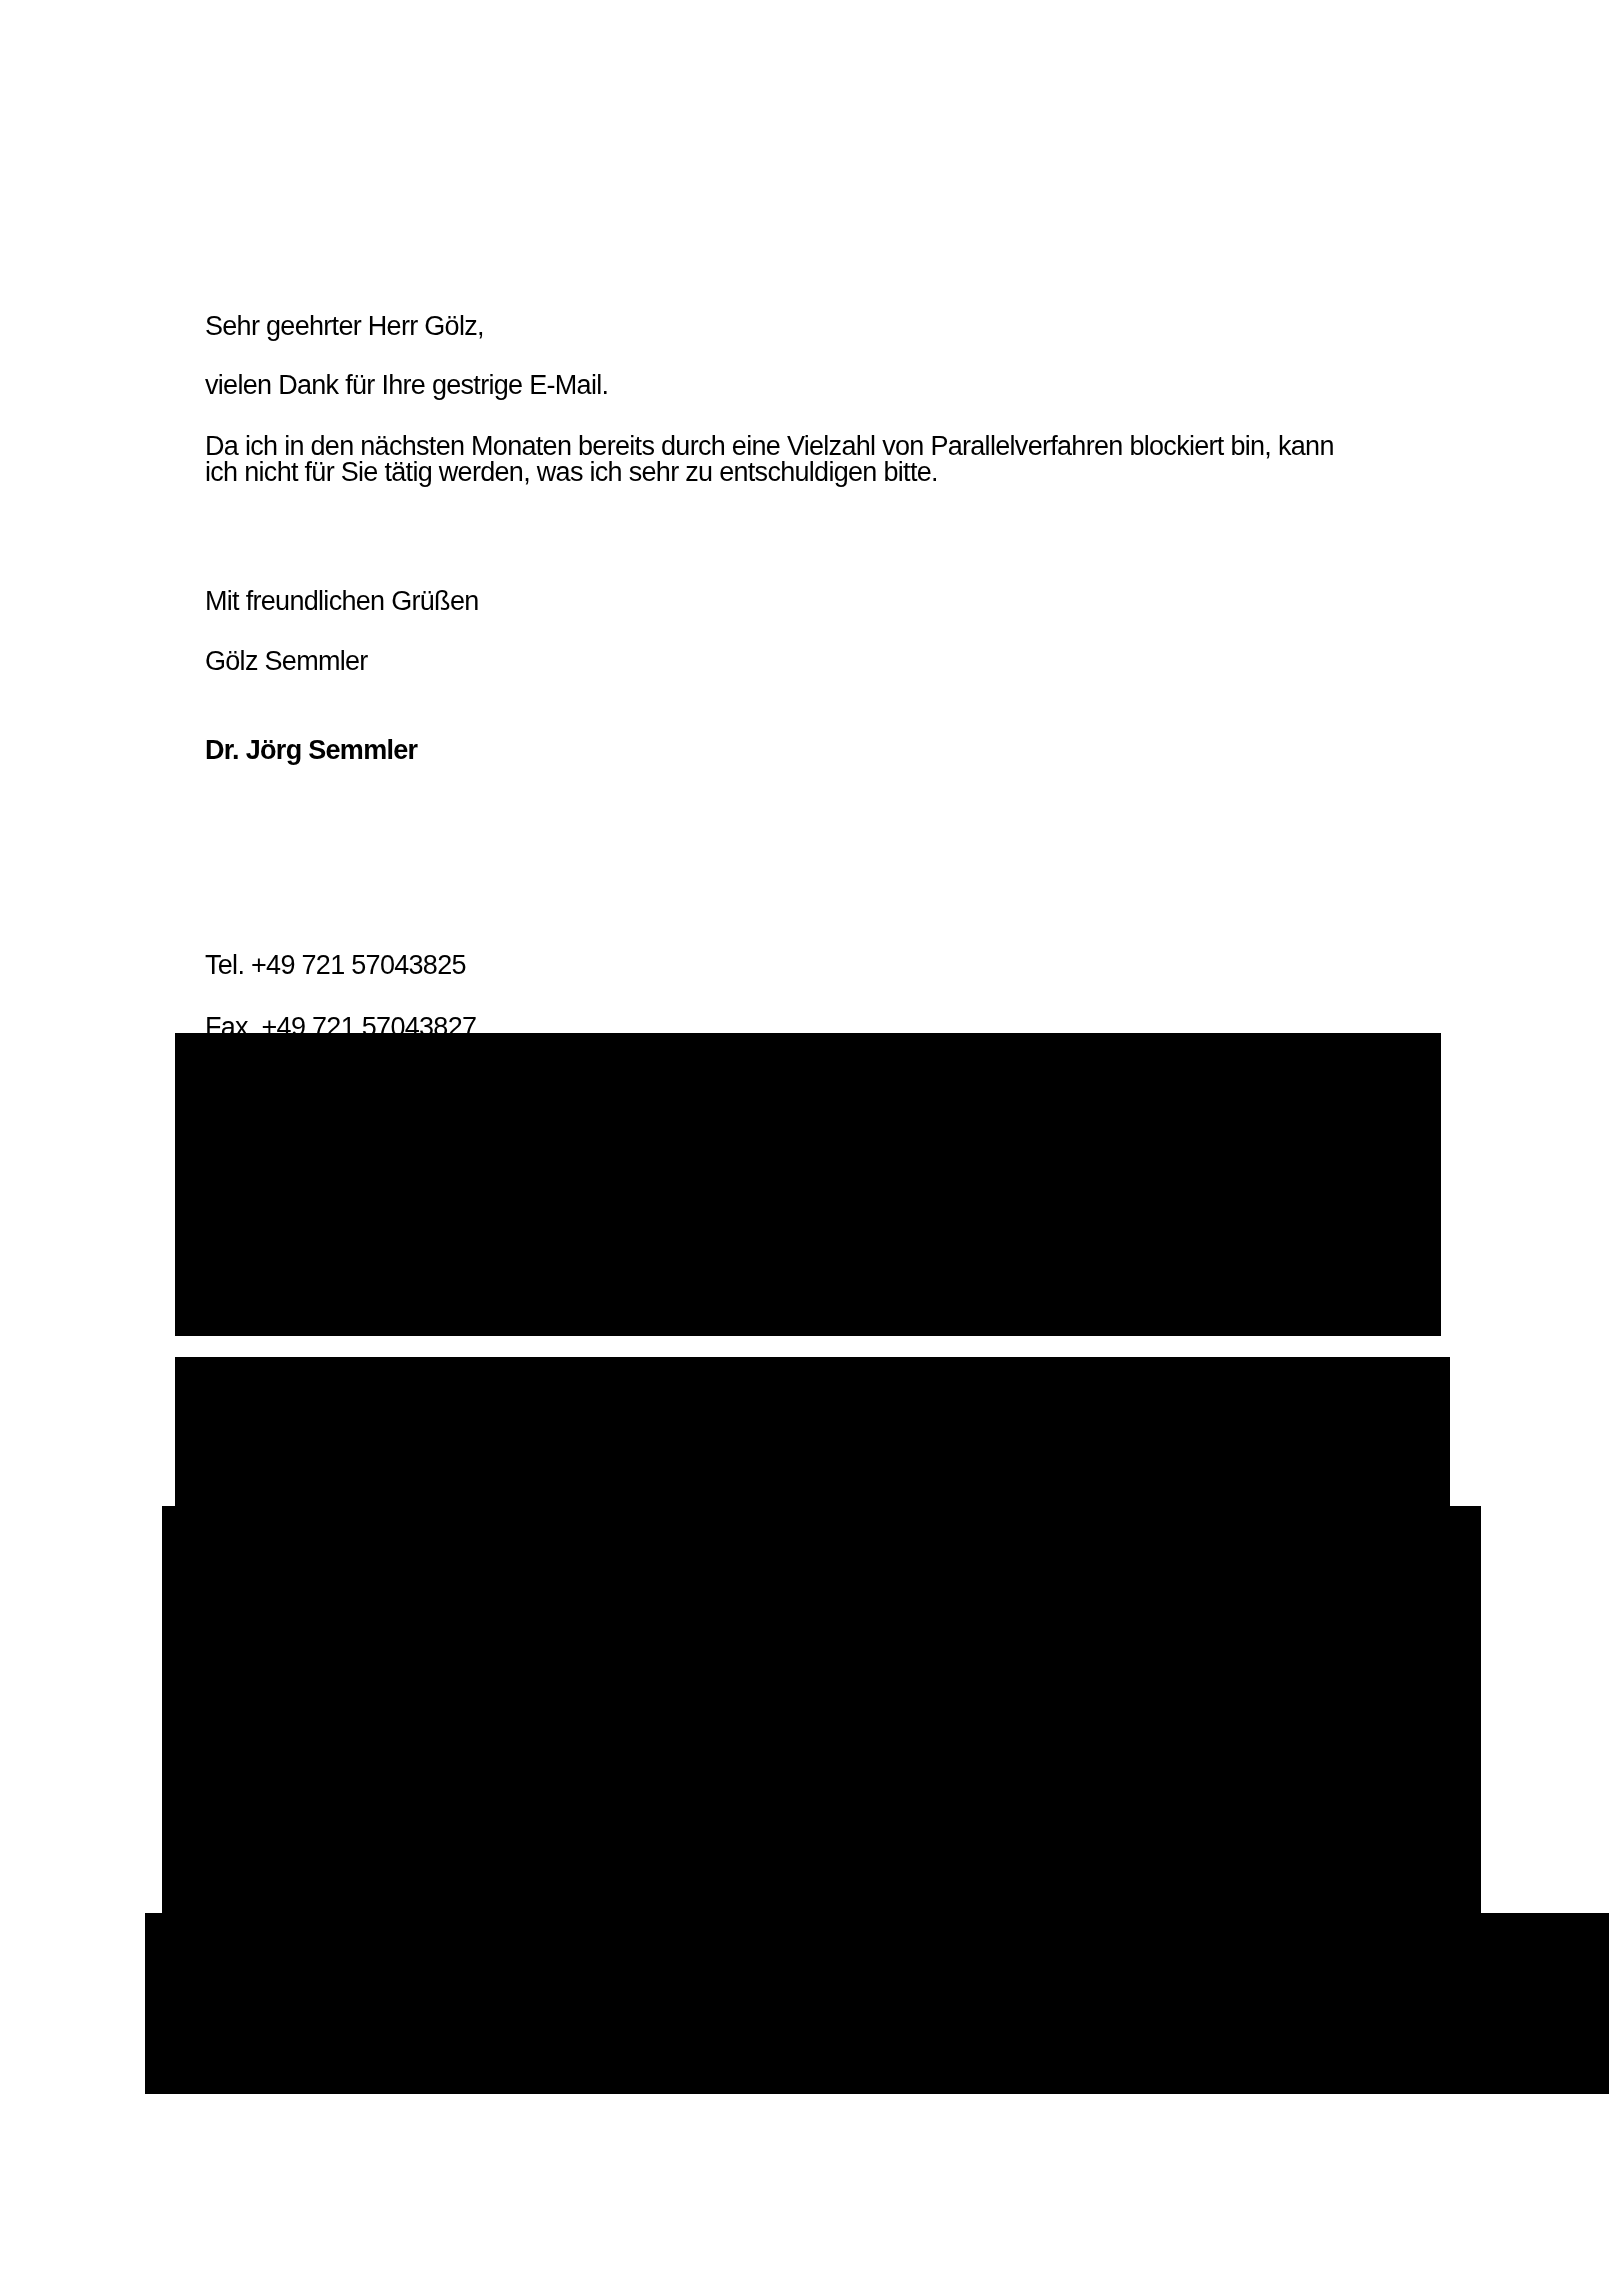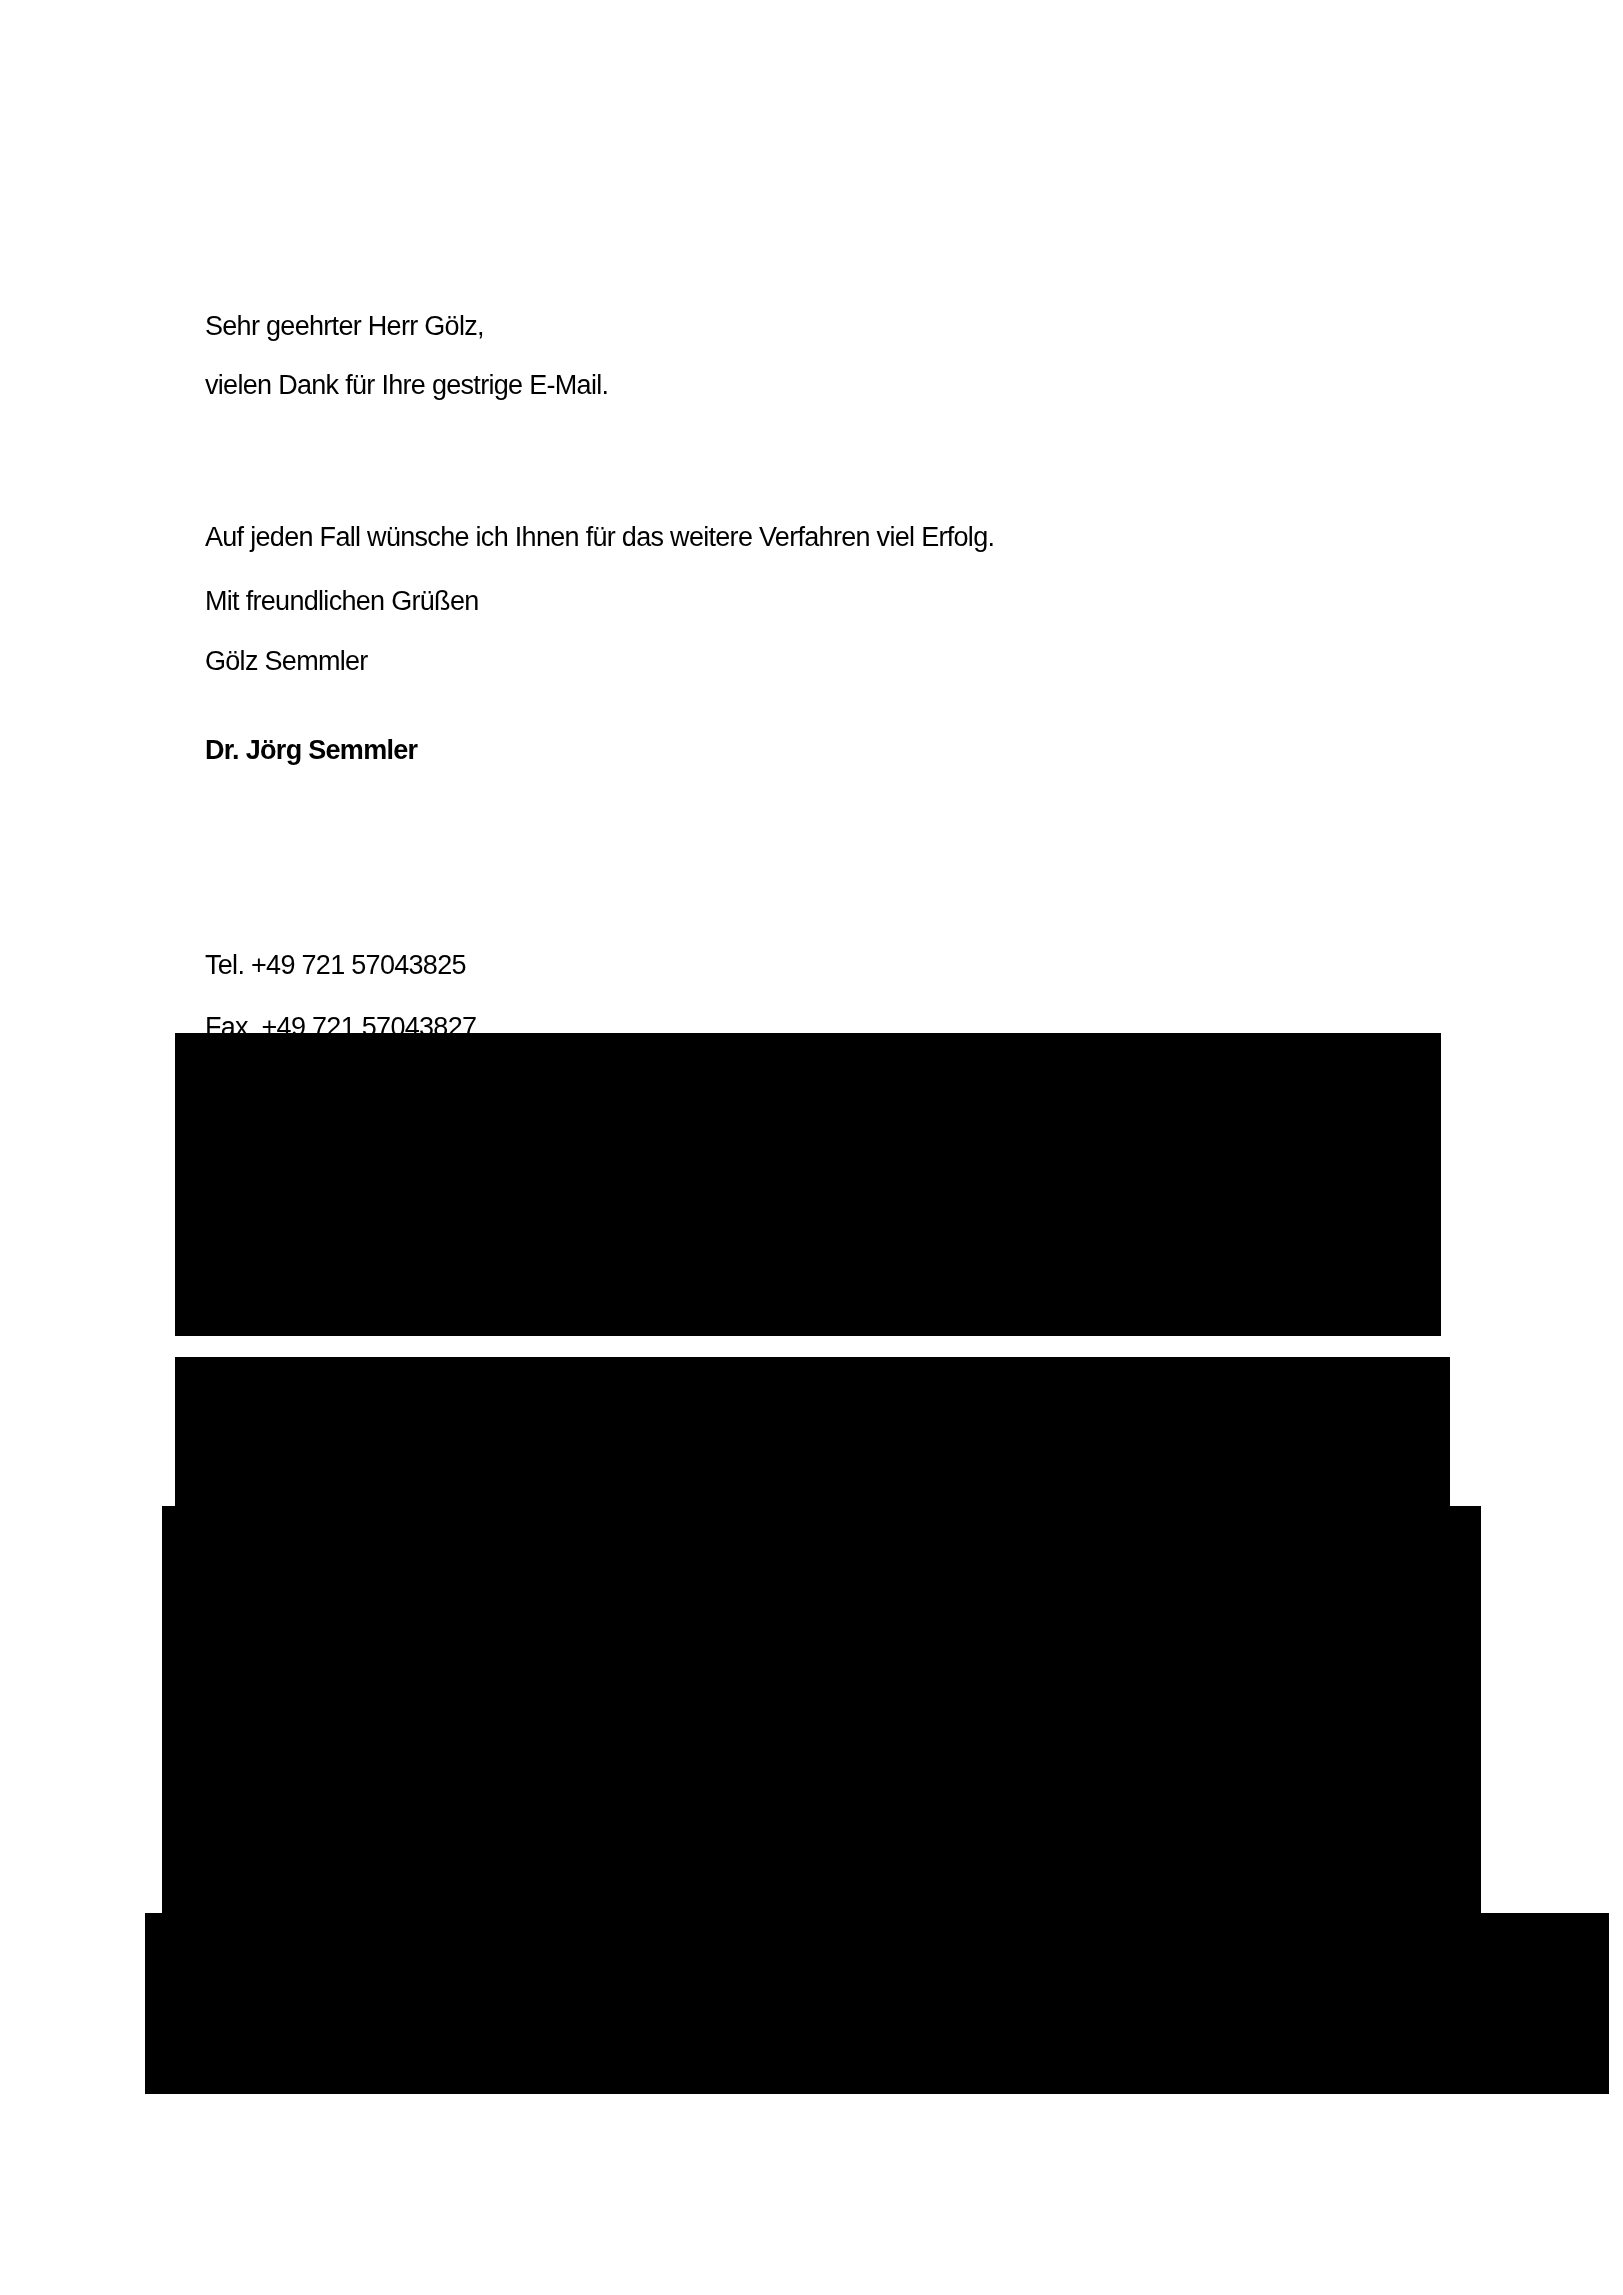--- a/index.html
+++ b/index.html
@@ -48,22 +48,23 @@
 </style>
 </head>
 <body>
 
 <div class="page">
 
   <p class="tline greeting">Sehr geehrter Herr Gölz,</p>
 
   <p class="tline p-thanks">vielen Dank für Ihre gestrige E-Mail.</p>
 
+  <p class="tline p-body">Da ich in den nächsten Monaten bereits durch eine Vielzahl von Parallelverfahren blockiert bin, kann
+ich nicht für Sie tätig werden, was ich sehr zu entschuldigen bitte.</p>
 
-  <p class="tline p-wish">Auf jeden Fall wünsche ich Ihnen für das weitere Verfahren viel Erfolg.</p>
 
   <p class="tline p-closing">Mit freundlichen Grüßen</p>
 
   <p class="tline p-signer">Gölz Semmler</p>
 
   <p class="tline sig-name">Dr. Jörg Semmler</p>
 
 
   <div class="tline sig-contact">
     <p>Tel. +49 721 57043825</p>

